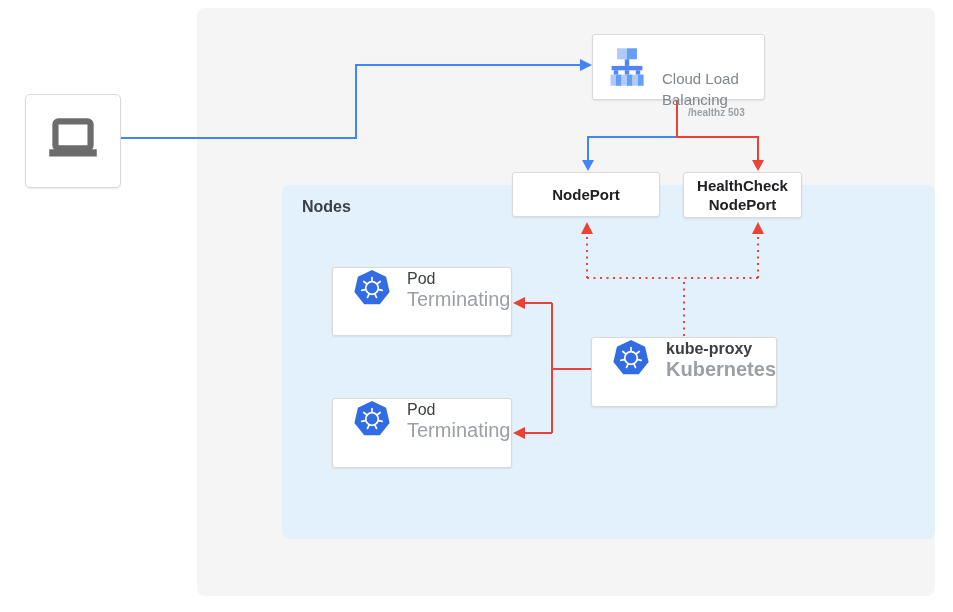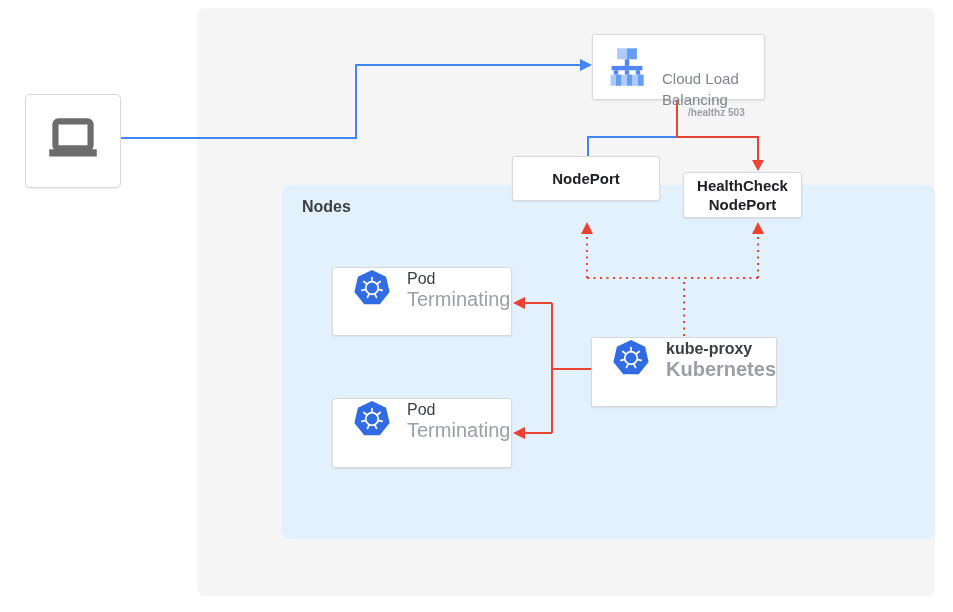--- a/index.html
+++ b/index.html
@@ -26,21 +26,21 @@
 
   .client-box{left:25px;top:94px;width:96px;height:94px;border-radius:5px;
     display:flex;align-items:center;justify-content:center;}
 
   .clb-box{left:592px;top:34px;width:173px;height:66px;
     display:flex;align-items:center;gap:13px;padding-left:12px;}
   .clb-label{font-size:15px;line-height:21px;color:var(--text_gray,#80868b);width:86px;margin-top:44px;}
 
   .port-box{display:flex;align-items:center;justify-content:center;text-align:center;
     font-weight:bold;font-size:15px;color:#202124;line-height:19px;}
-  .nodeport-box{left:512px;top:156px;width:148px;height:45px;}
+  .nodeport-box{left:512px;top:172px;width:148px;height:45px;}
   .hc-box{left:683px;top:172px;width:119px;height:46px;}
 
   .entity-box{display:flex;align-items:flex-start;gap:15px;padding-left:19px;}
   .pod1-box{left:332px;top:267px;width:180px;height:69px;}
   .pod2-box{left:332px;top:398px;width:180px;height:70px;}
   .kp-box{left:591px;top:337px;width:186px;height:70px;font-weight:bold;}
   .entity-title{font-size:16px;color:var(--text_dark,#3c4043);line-height:21px;}
   .entity-sub{font-size:20px;color:var(--text_muted,#9aa0a6);line-height:20px;}
 
   .healthz-label{position:absolute;left:688px;top:107px;z-index:4;

